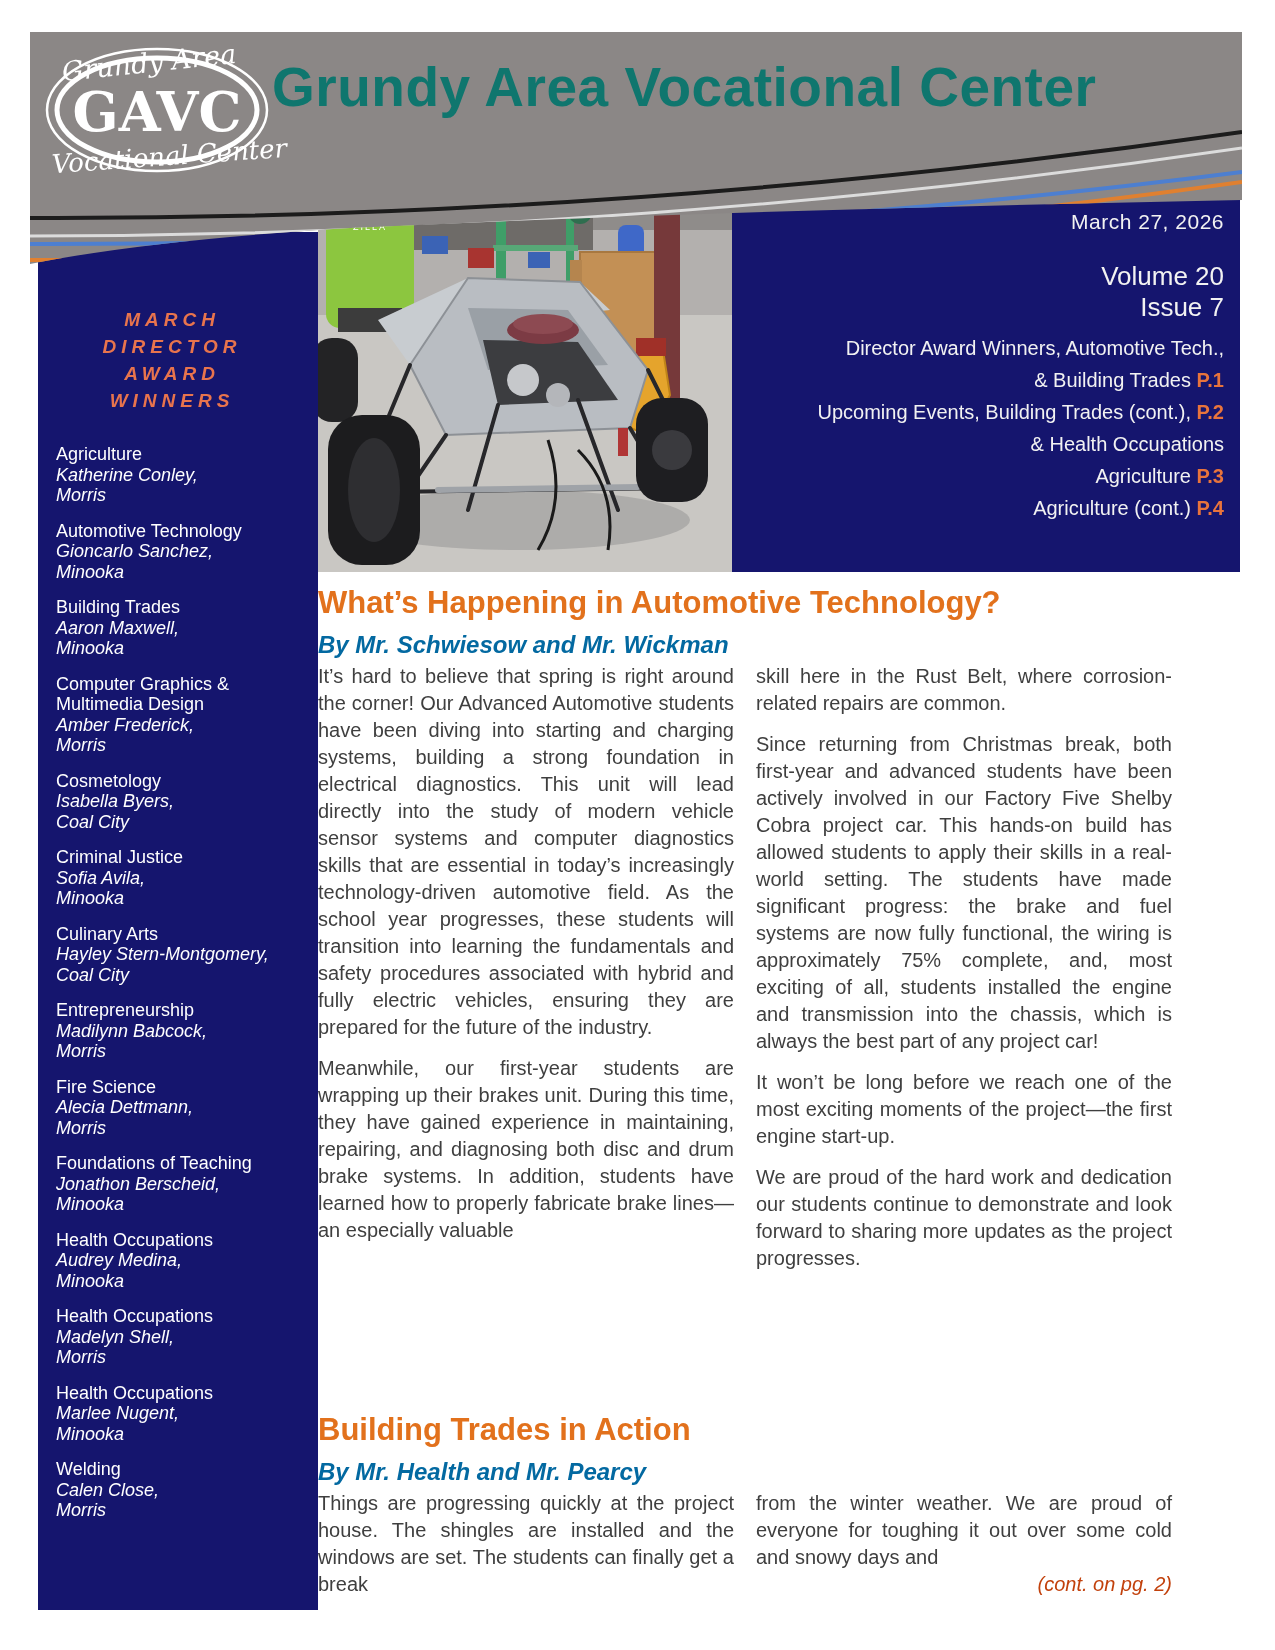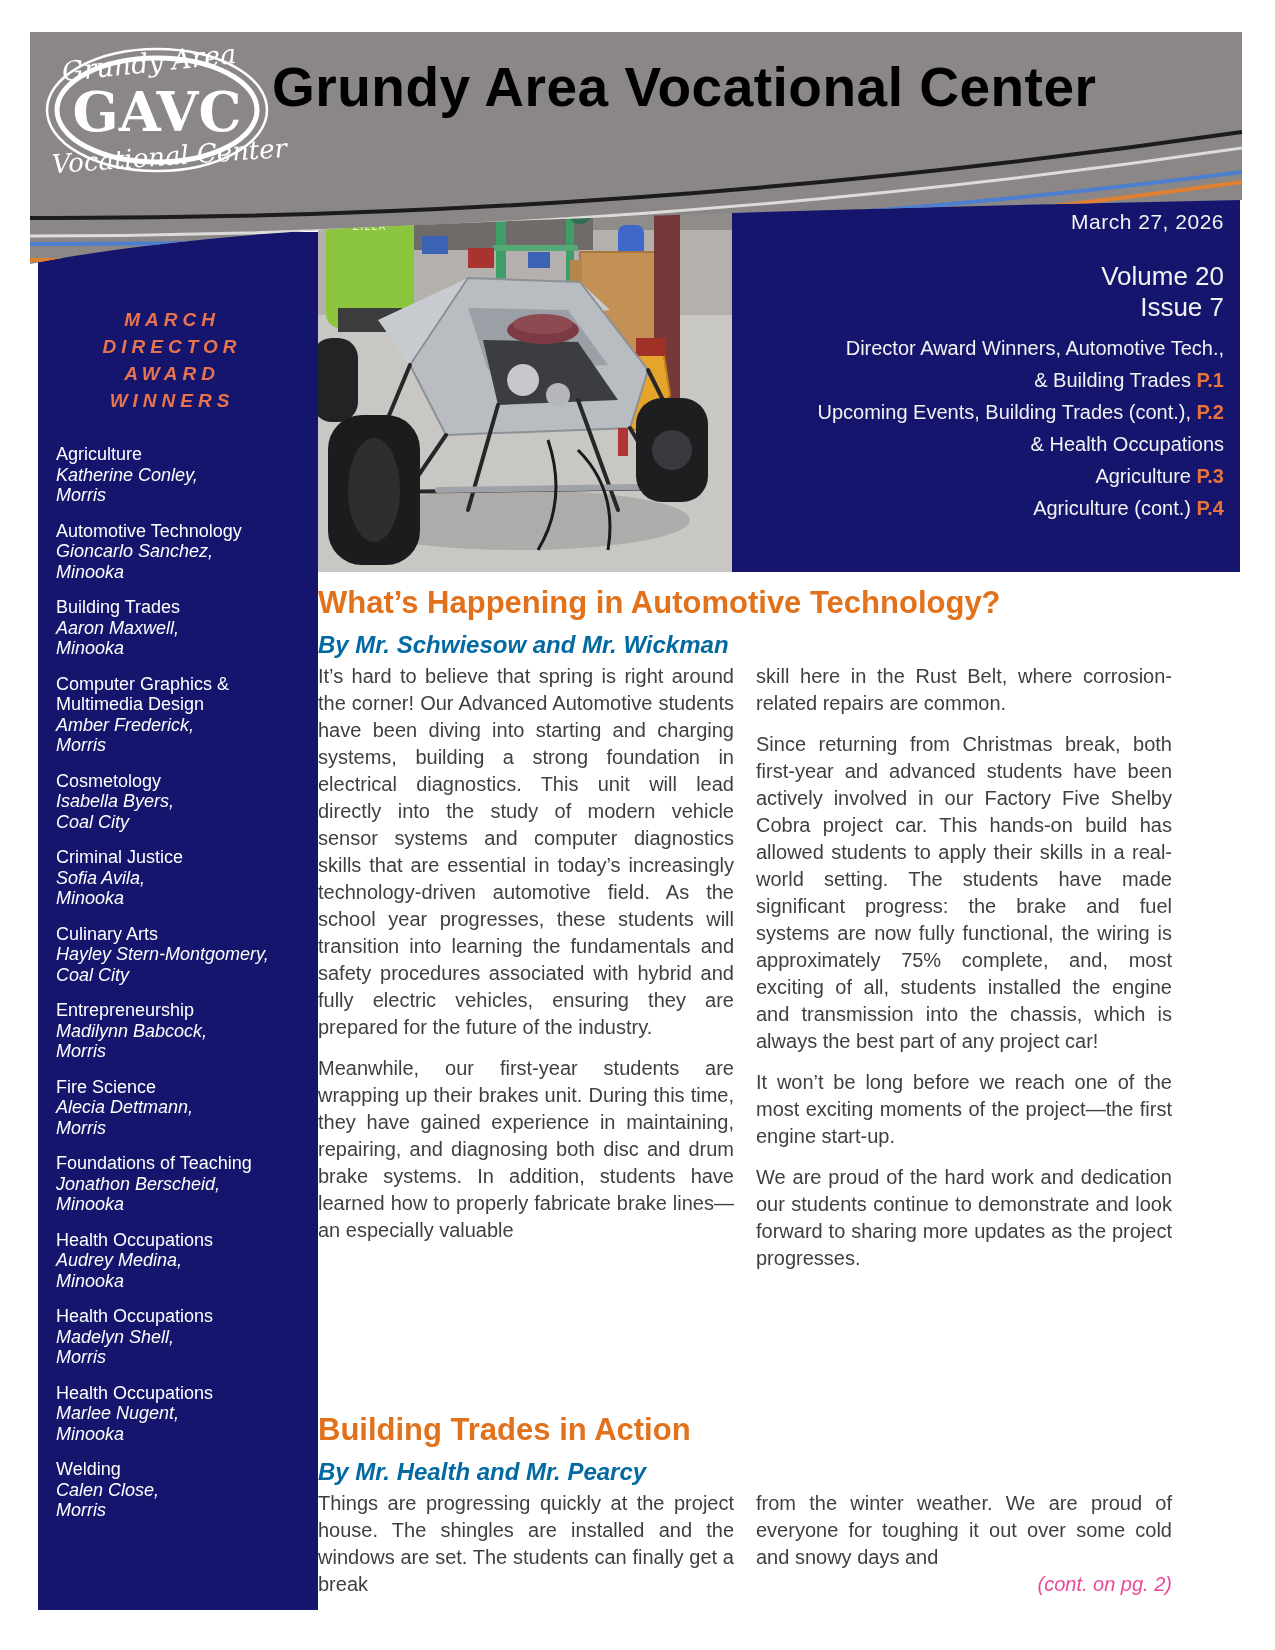--- a/index.html
+++ b/index.html
@@ -28,36 +28,36 @@
   .sidebar-title{
     color:#e8744d;font-weight:bold;font-style:italic;text-align:center;
     font-size:19px;line-height:27px;letter-spacing:5px;margin-bottom:30px;
   }
   .winner{margin-bottom:15px;font-size:18px;line-height:20.5px;}
   .winner .prog{font-style:normal;}
   .winner .nm,.winner .ct{font-style:italic;}
   
   .masthead-svg{position:absolute;left:30px;top:32px;width:1212px;height:240px;z-index:2;}
   .masthead-title{
-    position:absolute;left:272px;top:60px;z-index:3;color:#000000;font-weight:bold;
+    position:absolute;left:272px;top:60px;z-index:3;color:#0f766e;font-weight:bold;
     font-size:55px;line-height:1;letter-spacing:.5px;white-space:nowrap;
   }
   
   .article{position:absolute;left:318px;width:858px;z-index:1;}
   .a1{top:585px;}
   .a2{top:1412px;}
   .headline{color:#e2711c;font-weight:bold;font-size:31px;line-height:36px;}
   .byline{color:#0369a1;font-weight:bold;font-style:italic;font-size:24px;margin-top:10px;}
   .cols{display:flex;gap:22px;margin-top:4px;}
   .col{width:416px;}
   .col p{
     margin:0 0 14px 0;color:#3f3f3f;font-size:20px;line-height:27px;
     text-align:justify;
   }
-  .cont-note{color:#ec4899;font-size:20px;line-height:27px;font-style:italic;text-align:right;}
+  .cont-note{color:#c2410c;font-size:20px;line-height:27px;font-style:italic;text-align:right;}
 </style>
 </head>
 <body>
 
 <div class="page">
 
   <div class="photo-wrap">
     <svg width="414" height="382" viewBox="0 0 414 382">
       <rect x="0" y="0" width="414" height="382" fill="#c9c7c3"></rect>
       <rect x="0" y="0" width="414" height="125" fill="#b3b0ae"></rect>

